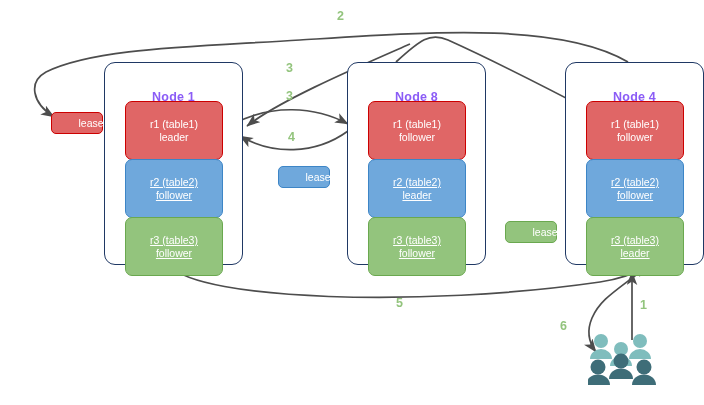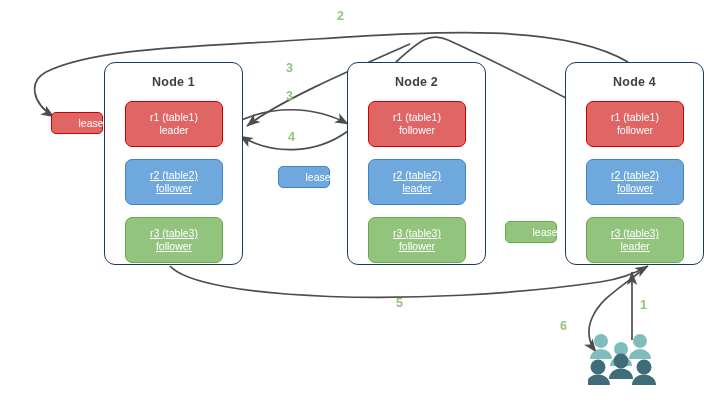--- a/index.html
+++ b/index.html
@@ -27,32 +27,32 @@
     position: absolute;
     box-sizing: border-box;
     border: 1.6px solid #1f3864;
     border-radius: 11px;
     background: #ffffff;
   }
   .node-title {
     position: absolute;
     left: 0;
     right: 0;
-    top: 12px;
+    top: 27px;
     text-align: center;
     font-size: 12.5px;
     font-weight: bold;
-    color: #404040;
+    color: #8b5cf6;
     letter-spacing: .2px;
   }
   .replica {
     position: absolute;
     left: 20px;
     width: 98px;
-    height: 46px;
+    height: 59px;
     box-sizing: border-box;
     border-radius: 7px;
     display: flex;
     flex-direction: column;
     align-items: center;
     justify-content: center;
     color: #ffffff;
     font-size: 10.5px;
     line-height: 13px;
     text-align: center;
@@ -152,21 +152,21 @@
       <span>r2 (table2)</span>
       <span>follower</span>
     </div>
     <div class="replica rep-green r-bottom">
       <span>r3 (table3)</span>
       <span>follower</span>
     </div>
   </div>
 
   <div class="node" style="left:347px; top:62px; width:139px; height:203px;">
-    <div class="node-title">Node 2</div>
+    <div class="node-title">Node 8</div>
     <div class="replica rep-red r-top">
       <span>r1 (table1)</span>
       <span>follower</span>
     </div>
     <div class="replica rep-blue r-mid">
       <span>r2 (table2)</span>
       <span>leader</span>
     </div>
     <div class="replica rep-green r-bottom">
       <span>r3 (table3)</span>

